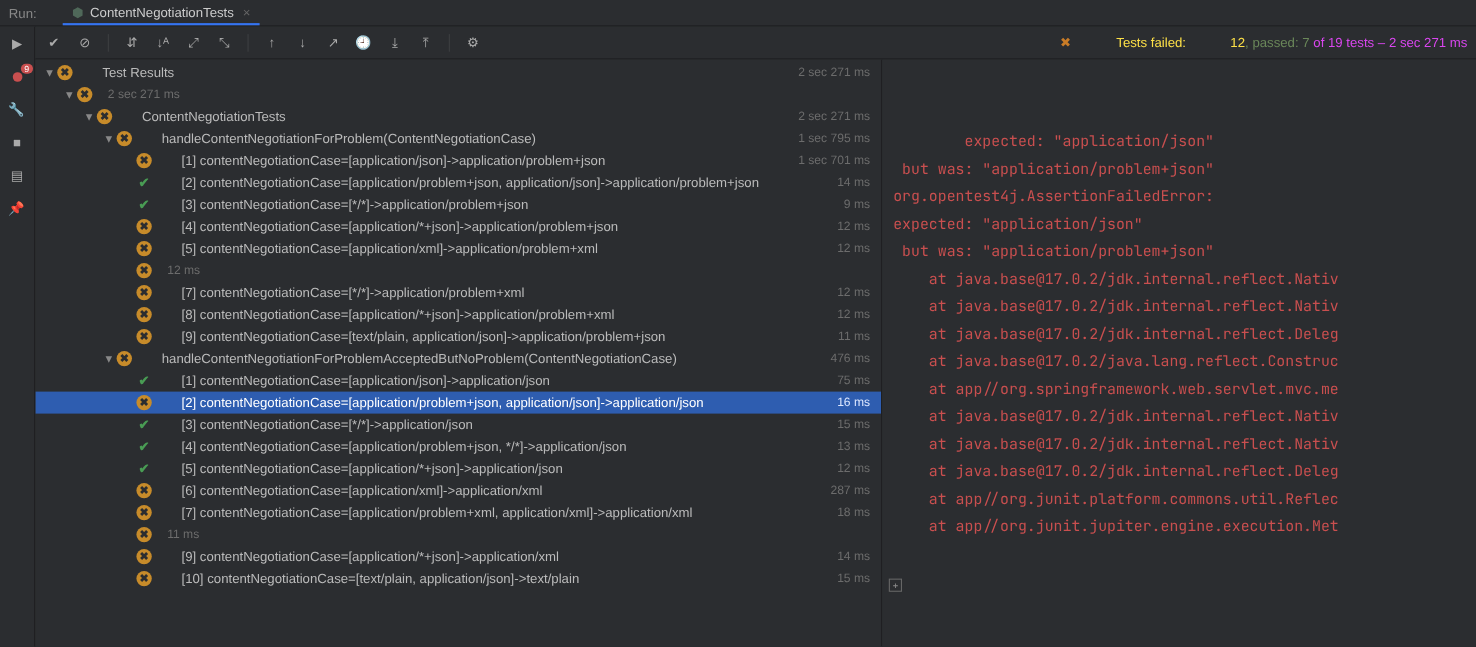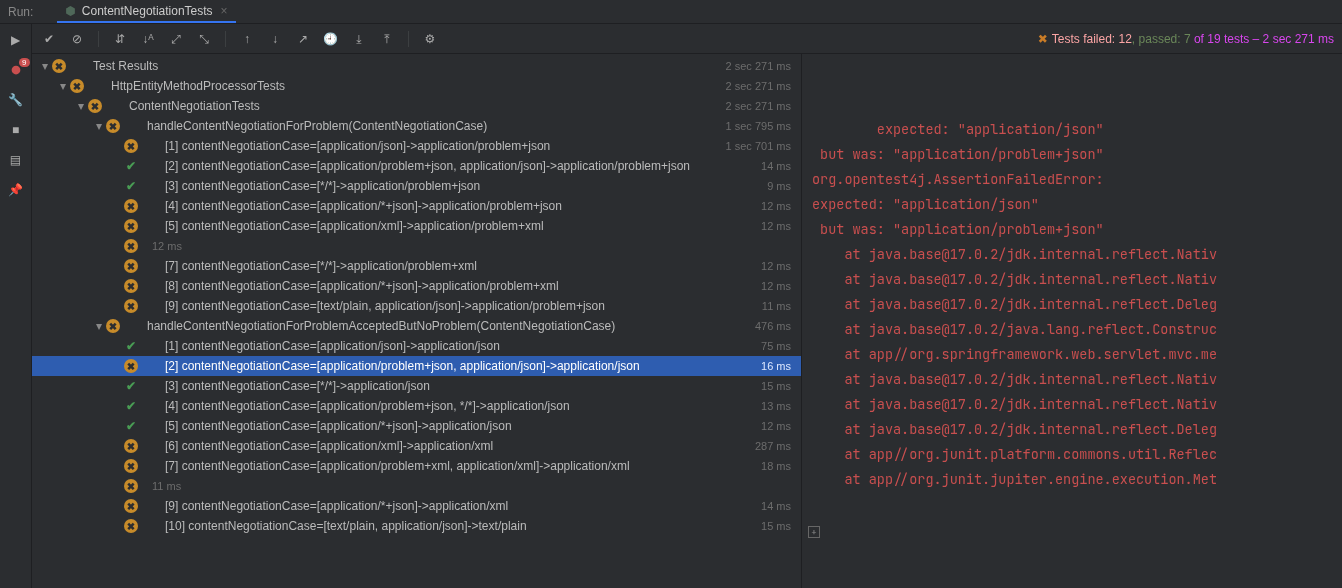--- a/index.html
+++ b/index.html
@@ -59,21 +59,21 @@
   align-items:center;
   padding: 0 8px;
   border-bottom: 1px solid #1e1f22;
   gap: 10px;
 }
 .toolbar .tbtn { width:18px; height:18px; display:flex; align-items:center; justify-content:center; color:#aaa; cursor:pointer;}
 .toolbar .sep { width:1px; height:16px; background:#3c3f41; margin: 0 2px; }
 .toolbar .spacer { flex:1; }
 .status-text { font-size:12px; display:flex; align-items:center; gap:4px;}
 .status-text .fail-icon { color:#c97c27; }
-.failed { color:#fca5a5; }
+.failed { color:#fde047;margin-left:37px; }
 .passed { color:#6a8759; }
 .dim { color:#d946ef; }
 .panels { flex:1; display:flex; overflow:hidden; }
 .tree-panel {
   width: 770px;
   background:#2b2d30;
   overflow-y:auto;
   border-right:1px solid #1e1f22;
   padding: 2px 0;
 }
@@ -178,21 +178,20 @@
       <div class="tree-panel" id="tree">
           <div class="tree-row" style="padding-left: 6px;">
             <span class="arrow">▾</span>
             <span class="status-ic ic-fail">✖</span>
             <span class="name">Test Results</span>
             <span class="time">2 sec 271 ms</span>
           </div>
           <div class="tree-row" style="padding-left: 24px;">
             <span class="arrow">▾</span>
             <span class="status-ic ic-fail">✖</span>
-            <span class="name">HttpEntityMethodProcessorTests</span>
             <span class="time">2 sec 271 ms</span>
           </div>
           <div class="tree-row" style="padding-left: 42px;">
             <span class="arrow">▾</span>
             <span class="status-ic ic-fail">✖</span>
             <span class="name">ContentNegotiationTests</span>
             <span class="time">2 sec 271 ms</span>
           </div>
           <div class="tree-row" style="padding-left: 60px;">
             <span class="arrow">▾</span>

